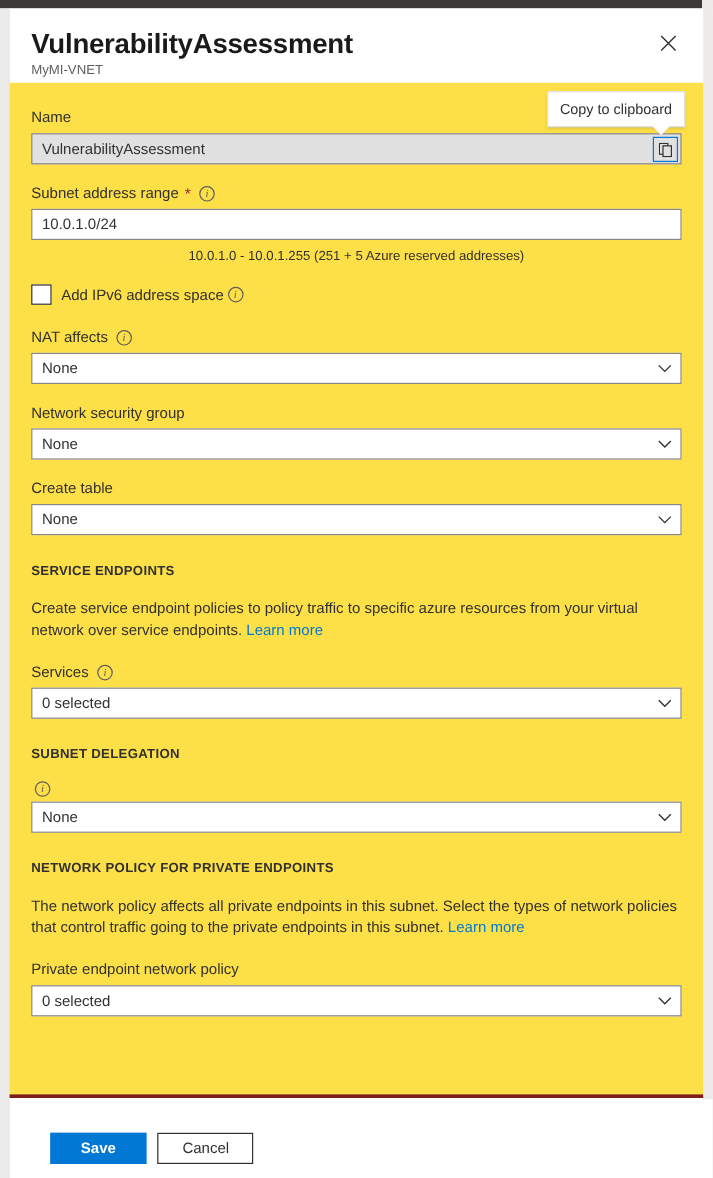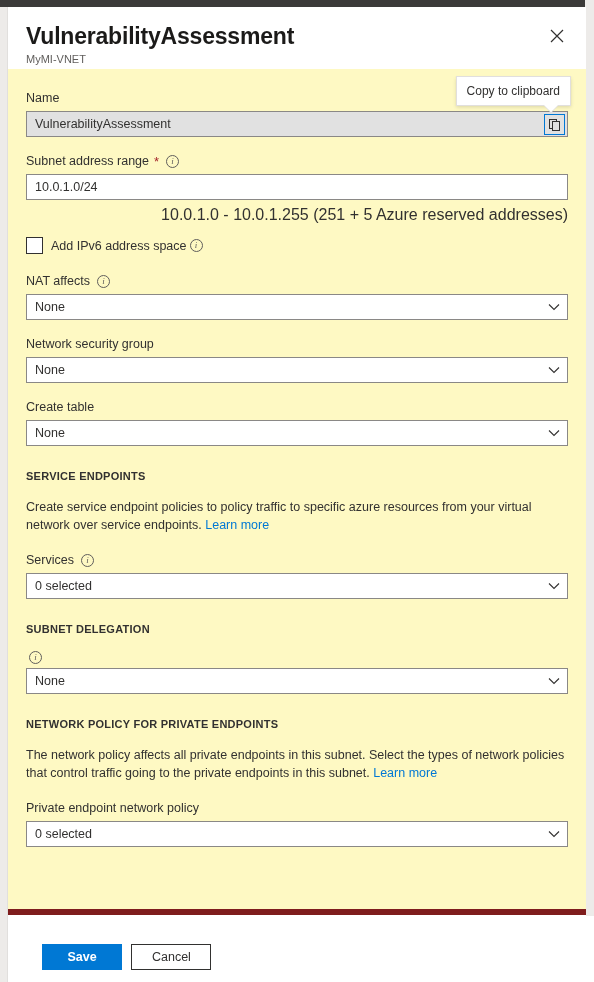--- a/index.html
+++ b/index.html
@@ -93,22 +93,22 @@
 
   
   .blade-body {
     position: absolute;
     top: 62px;
     left: 0;
     width: 578px;
     height: 846px;
     padding: 20px 18px 0 18px;
     overflow: hidden;
-    background: #fef9c3;
-    border-bottom: 6px solid #7f1d1d;
+    background: #fde047;
+    border-bottom: 3px solid #7f1d1d;
   }
 
   .field { margin-bottom: 15px; }
   .field-label {
     font-size: 12.5px;
     color: #323130;
     line-height: 18px;
     margin-bottom: 4px;
     display: flex;
     align-items: center;
@@ -189,22 +189,22 @@
     position: absolute;
     bottom: -8px;
     right: 11px;
     width: 0; height: 0;
     border-left: 8px solid transparent;
     border-right: 8px solid transparent;
     border-top: 8px solid #e1dfdd;
   }
 
   .helper-text {
-    text-align: right;
-    font-size: 16px;
+    text-align: center;
+    font-size: 11px;
     color: #323130;
     margin-top: 6px;
     line-height: 17px;
   }
 
   .checkbox-row {
     display: flex;
     align-items: center;
     gap: 8px;
     margin-top: 14px;

